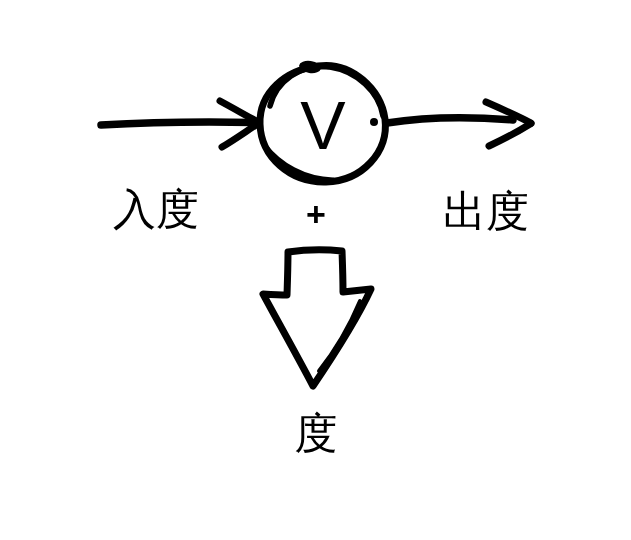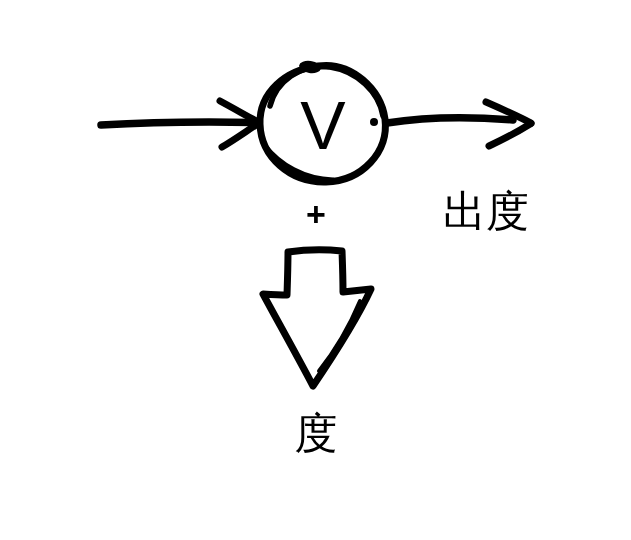--- a/index.html
+++ b/index.html
@@ -58,16 +58,17 @@
       <path class="ink" stroke-width="7" d="M489,146 C504,139 519,131 531,123.5"></path>
     </g>
 
     <g>
       <path class="ink" stroke-width="7" d="M288,252 C306,249.5 327,249.5 342,251 C342.5,264 343,278 343,292 C352,291 361,290 371,289 C358,317 336,352 313,386 C294,350 277,320 263,294 C271,294.5 279,295 287,295 C287.5,280 288,266 288,252 Z"></path>
       <path class="ink" stroke-width="4" d="M360,301 C350,325 334,352 319,371"></path>
     </g>
   </svg>
 
   <div class="label vertex-label">V</div>
+  <div class="label in-degree-lbl">入度</div>
   <div class="label plus-lbl">+</div>
   <div class="label out-degree-lbl">出度</div>
   <div class="label degree-lbl">度</div>
 </div>
 
 </body></html>

